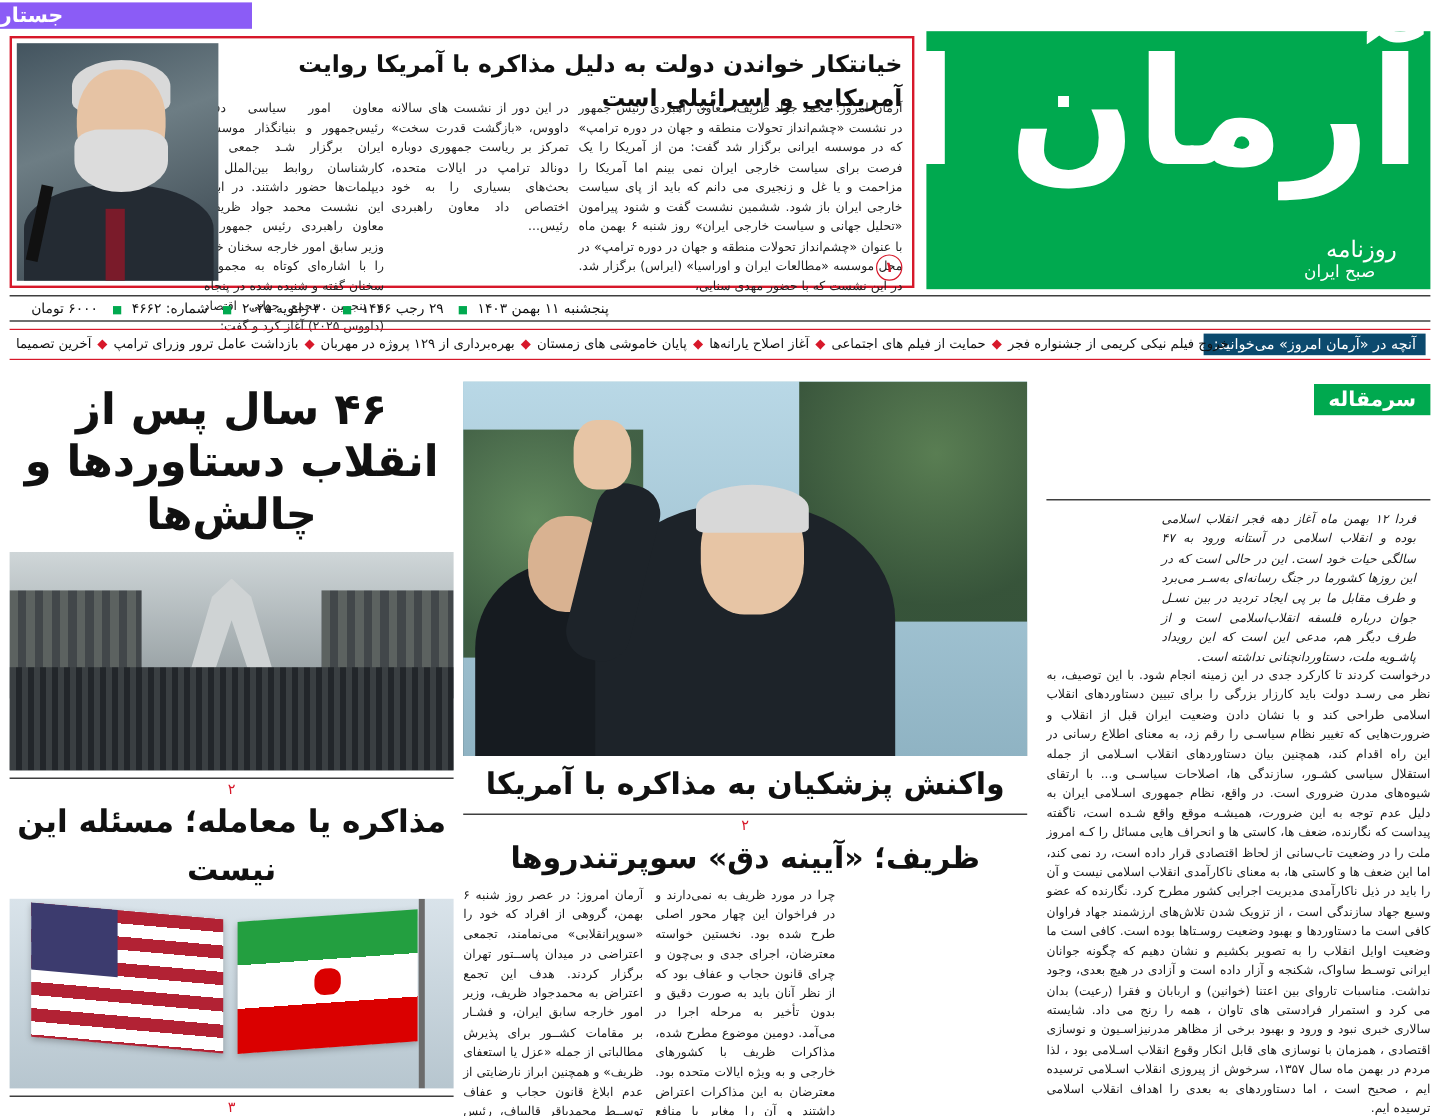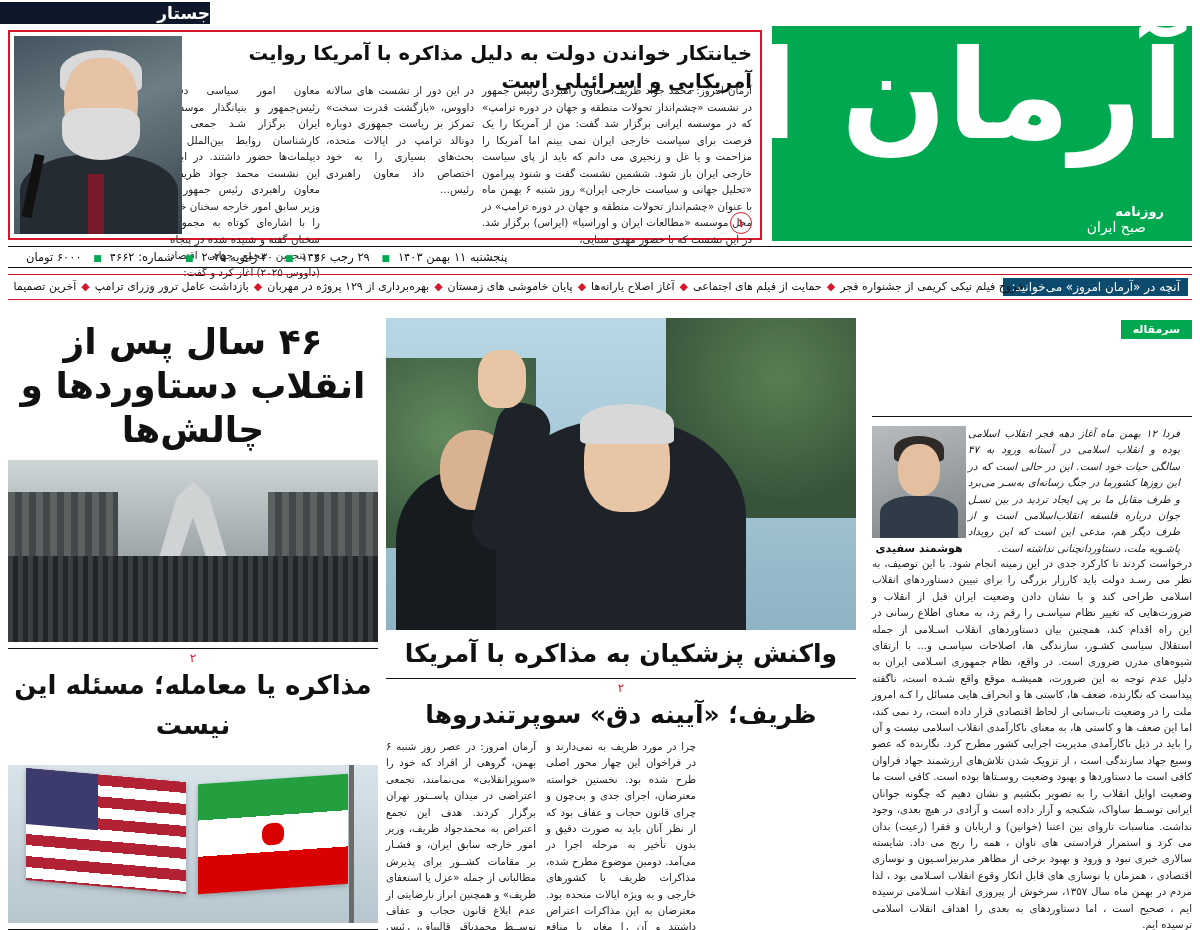--- a/index.html
+++ b/index.html
@@ -15,45 +15,45 @@
     overflow: hidden;
   }
 
   
   .topbar {
     position: absolute; top: 0; right: 0; width: 1200px; height: 26px;
     background: #fff;
   }
   .topbar .jostar {
     position: absolute; top: 2px; left: 0; width: 210px; height: 22px;
-    background: #0f172a; color: #fff;
+    background: #8b5cf6; color: #fff;
     font-size: 17px; font-weight: bold;
     letter-spacing: 5px;
-    text-align: right; line-height: 22px;
+    text-align: left; line-height: 22px;
   }
 
   
   .masthead {
     position: absolute; top: 26px; right: 8px;
     width: 420px; height: 215px;
     background: #00a94f;
     color: #fff;
     border: 0;
   }
   .masthead .logo-main {
     position: absolute; top: -6px; right: 8px;
     width: 404px; text-align: center;
     font-size: 124px; font-weight: bold;
     line-height: 150px;
     font-family: "DejaVu Sans", sans-serif;
     white-space: nowrap;
   }
   .masthead .logo-sub {
     position: absolute; bottom: 22px; right: 28px;
-    font-size: 13px; font-weight: bold;
+    font-size: 19px; font-weight: normal;
   }
   .masthead .logo-sub2 {
     position: absolute; bottom: 6px; right: 46px;
     font-size: 14px;
   }
 
   
   .lead {
     position: absolute; top: 30px; left: 8px;
     width: 754px; height: 210px;
@@ -144,21 +144,21 @@
     font-size: 11px; color: #111; white-space: nowrap; overflow: hidden;
   }
   .ticker .items .dot { color: #d7182a; margin: 0 5px; }
 
   
   .editorial {
     position: absolute; top: 320px; right: 8px; width: 320px; height: 602px;
   }
   .editorial .kicker {
     position: absolute; top: 0; right: 0;
-    background: #00a94f; color: #fff; font-size: 11px; font-weight: bold;
+    background: #00a94f; color: #fff; font-size: 17px; font-weight: bold;
     padding: 3px 12px;
   }
   .editorial .title {
     position: absolute; top: 28px; right: 0; width: 320px;
     font-size: 18px; font-weight: bold; line-height: 30px;
     text-align: center; direction: rtl; color: #111;
   }
   .editorial .rule {
     position: absolute; top: 96px; right: 0; width: 320px; height: 1px;
     background: #111;
@@ -292,21 +292,21 @@
     position: absolute; bottom: 60px; right: 0; width: 110px; height: 90px;
     background: repeating-linear-gradient(90deg,#5c6260 0 7px,#42474a 7px 14px);
   }
   .rightcol .num-rule {
     margin-top: 6px; width: 370px; border-top: 1px solid #111;
     color: #d7182a; font-size: 12px; text-align: center; padding-top: 2px;
   }
   .rightcol .mid-title {
     width: 370px; text-align: center; direction: rtl;
     font-size: 26px; font-weight: bold; line-height: 40px; color: #111;
-    padding-bottom: 20px;
+    padding-bottom: 4px;
   }
   .rightcol .photo2 {
     width: 370px; height: 158px; position: relative; overflow: hidden;
     background: linear-gradient(180deg,#d9e3ea,#b7c6cf);
   }
   .rightcol .photo2 .iran-flag {
     position: absolute; top: 14px; right: 30px; width: 150px; height: 110px;
     background: linear-gradient(180deg,#239f40 0 33%, #ffffff 33% 66%, #da0000 66% 100%);
     transform: skewY(-4deg);
     box-shadow: 0 2px 5px rgba(0,0,0,.25);
@@ -378,28 +378,20 @@
   <div class="ticker">
     <div class="label">آنچه در «آرمان امروز» می‌خوانید:</div>
     <div class="items">
       <span>خروج فیلم نیکی کریمی از جشنواره فجر</span><span class="dot">◆</span><span>حمایت از فیلم های اجتماعی</span><span class="dot">◆</span><span>آغاز اصلاح یارانه‌ها</span><span class="dot">◆</span><span>پایان خاموشی های زمستان</span><span class="dot">◆</span><span>بهره‌برداری از ۱۲۹ پروژه در مهربان</span><span class="dot">◆</span><span>بازداشت عامل ترور وزرای ترامپ</span><span class="dot">◆</span><span>آخرین تصمیمات و مصوبات دولت و...</span>
     </div>
   </div>
 
   <div class="editorial">
     <div class="kicker">سرمقاله</div>
     <div class="rule"></div>
-    <div class="author">
-      <div class="ph">
-        <div class="body"></div>
-          <div class="hair"></div>
-          <div class="face"></div>
-      </div>
-      <div class="name">هوشمند سفیدی</div>
-    </div>
     <div class="body-a">فردا ۱۲ بهمن ماه آغاز دهه فجر انقلاب اسلامی بوده و انقلاب اسلامی در آستانه ورود به ۴۷ سالگی حیات خود است. این در حالی است که در این روزها کشورما در جنگ رسانه‌ای به‌سـر می‌برد و طرف مقابل ما بر پی ایجاد تردید در بین نسـل جوان درباره فلسفه انقلاب‌اسلامی است و از طرف دیگر هم، مدعی این است که این رویداد پاشـویه ملت، دستاوردانچنانی نداشته است.</div>
     <div class="body-b">درخواست کردند تا کارکرد جدی در این زمینه انجام شود. با این توصیف، به نظر می رسـد دولت باید کارزار بزرگی را برای تبیین دستاوردهای انقلاب اسلامی طراحی کند و با نشان دادن وضعیت ایران قبل از انقلاب و ضرورت‌هایی که تغییر نظام سیاسـی را رقم زد، به معنای اطلاع رسانی در این راه اقدام کند، همچنین بیان دستاوردهای انقلاب اسـلامی از جمله استقلال سیاسی کشـور، سازندگی ها، اصلاحات سیاسـی و... با ارتقای شیوه‌های مدرن ضروری است. در واقع، نظام جمهوری اسـلامی ایران به دلیل عدم توجه به این ضرورت، همیشـه موقع واقع شـده است، ناگفته پیداست که نگارنده، ضعف ها، کاستی ها و انحراف هایی مسائل را کـه امروز ملت را در وضعیت تاب‌سانی از لحاظ اقتصادی قرار داده است، رد نمی کند، اما این ضعف ها و کاستی ها، به معنای ناکارآمدی انقلاب اسلامی نیست و آن را باید در ذیل ناکارآمدی مدیریت اجرایی کشور مطرح کرد. نگارنده که عضو وسیع جهاد سازندگی است ، از تزویک شدن تلاش‌های ارزشمند جهاد فراوان کافی است ما دستاوردها و بهبود وضعیت روسـتاها بوده است. کافی است ما وضعیت اوایل انقلاب را به تصویر بکشیم و نشان دهیم که چگونه جوانان ایرانی توسـط ساواک، شکنجه و آزار داده است و آزادی در هیچ بعدی، وجود نداشت. مناسبات تاروای بین اعتنا (خوانین) و اربابان و فقرا (رعیت) بدان می کرد و استمرار فرادستی های تاوان ، همه را رنج می داد. شایسته سالاری خبری نبود و ورود و بهبود برخی از مظاهر مدرنیزاسـیون و نوسازی اقتصادی ، همزمان با نوسازی های قابل انکار وقوع انقلاب اسـلامی بود ، لذا مردم در بهمن ماه سال ۱۳۵۷، سرخوش از پیروزی انقلاب اسـلامی ترسیده ایم ، صحیح است ، اما دستاوردهای به بعدی را اهداف انقلاب اسلامی ترسیده ایم.</div>
   </div>
 
   <div class="center">
     <div class="photo">
       <div class="sky"></div>
       <div class="tree"></div>
       <div class="tree2"></div>
       <div class="person2"></div>

